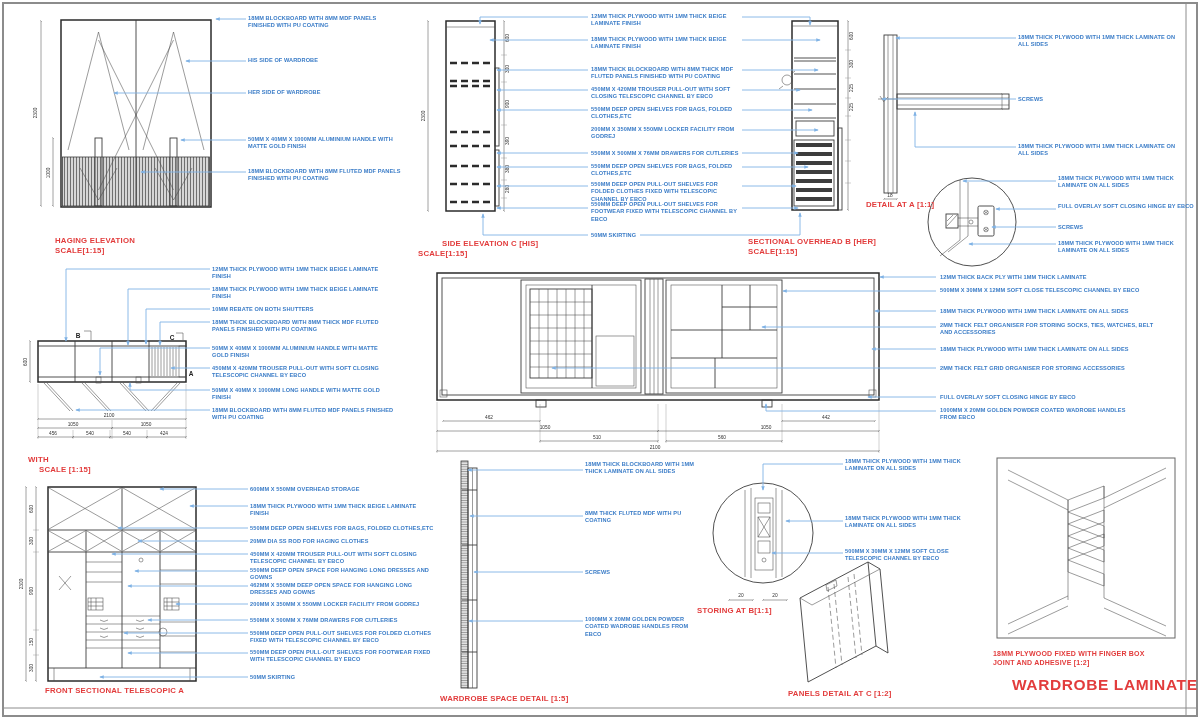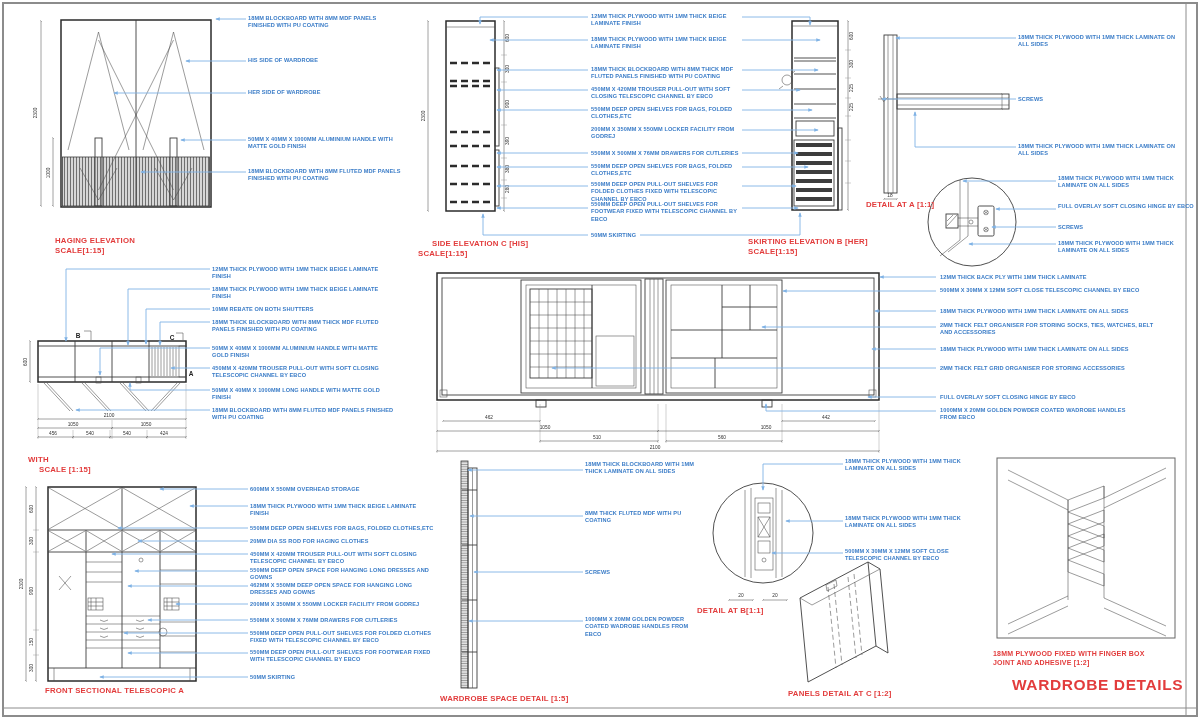--- a/index.html
+++ b/index.html
@@ -483,27 +483,27 @@
 <div class="ann" style="left:585px;top:510px;width:118px">8MM THICK FLUTED MDF WITH PU COATING</div>
 <div class="ann" style="left:585px;top:569px;width:118px">SCREWS</div>
 <div class="ann" style="left:585px;top:616px;width:118px">1000MM X 20MM GOLDEN POWDER COATED WADROBE HANDLES FROM EBCO</div>
 
 <div class="ann" style="left:845px;top:458px;width:130px">18MM THICK PLYWOOD WITH 1MM THICK LAMINATE ON ALL SIDES</div>
 <div class="ann" style="left:845px;top:515px;width:130px">18MM THICK PLYWOOD WITH 1MM THICK LAMINATE ON ALL SIDES</div>
 <div class="ann" style="left:845px;top:548px;width:130px">500MM X 30MM X 12MM SOFT CLOSE TELESCOPIC CHANNEL BY EBCO</div>
 
 <div class="ttl" style="left:55px;top:236px">HAGING ELEVATION</div>
 <div class="ttl" style="left:55px;top:246px">SCALE[1:15]</div>
-<div class="ttl" style="left:432px;top:239px">SIDE ELEVATION C [HIS]</div>
+<div class="ttl" style="left:442px;top:239px">SIDE ELEVATION C [HIS]</div>
 <div class="ttl" style="left:418px;top:249px">SCALE[1:15]</div>
-<div class="ttl" style="left:748px;top:237px">SKIRTING ELEVATION B [HER]</div>
+<div class="ttl" style="left:748px;top:237px">SECTIONAL OVERHEAD B [HER]</div>
 <div class="ttl" style="left:748px;top:247px">SCALE[1:15]</div>
 <div class="ttl" style="left:866px;top:200px">DETAIL AT A [1:1]</div>
 <div class="ttl" style="left:28px;top:455px">WITH</div>
 <div class="ttl" style="left:39px;top:465px">SCALE [1:15]</div>
 <div class="ttl" style="left:45px;top:686px">FRONT SECTIONAL TELESCOPIC A</div>
 <div class="ttl" style="left:440px;top:694px">WARDROBE SPACE DETAIL [1:5]</div>
-<div class="ttl" style="left:697px;top:606px">DETAIL AT B[1:1]</div>
+<div class="ttl" style="left:697px;top:606px">STORING AT B[1:1]</div>
 <div class="ttl" style="left:788px;top:689px">PANELS DETAIL AT C [1:2]</div>
 <div class="ttl" style="left:993px;top:650px;width:175px;font-size:7px">18MM PLYWOOD FIXED WITH FINGER BOX JOINT AND ADHESIVE [1:2]</div>
-<div class="ttl big" style="left:1012px;top:675px">WARDROBE DETAILS</div>
+<div class="ttl big" style="left:1012px;top:675px">WARDROBE LAMINATE</div>
 
 </div>
 
 </body></html>

